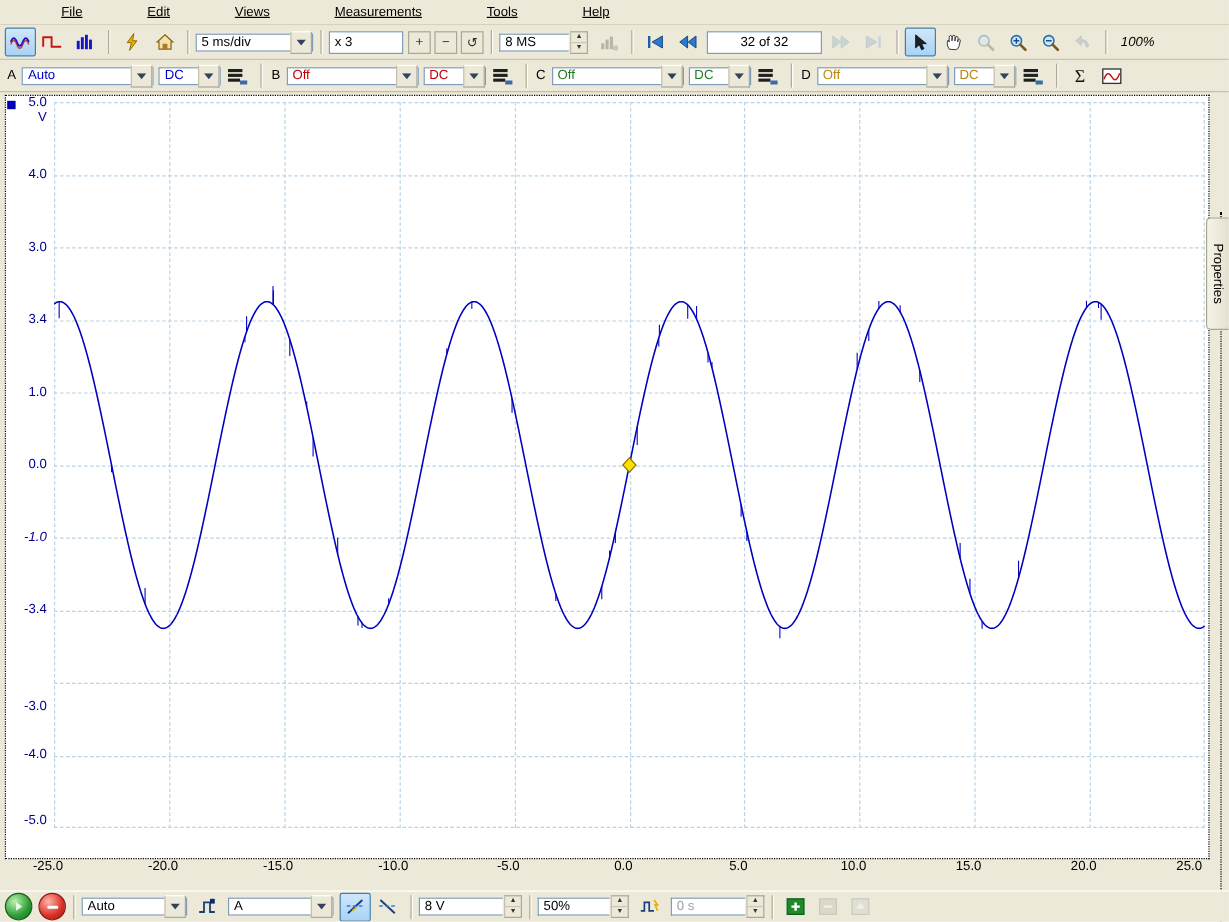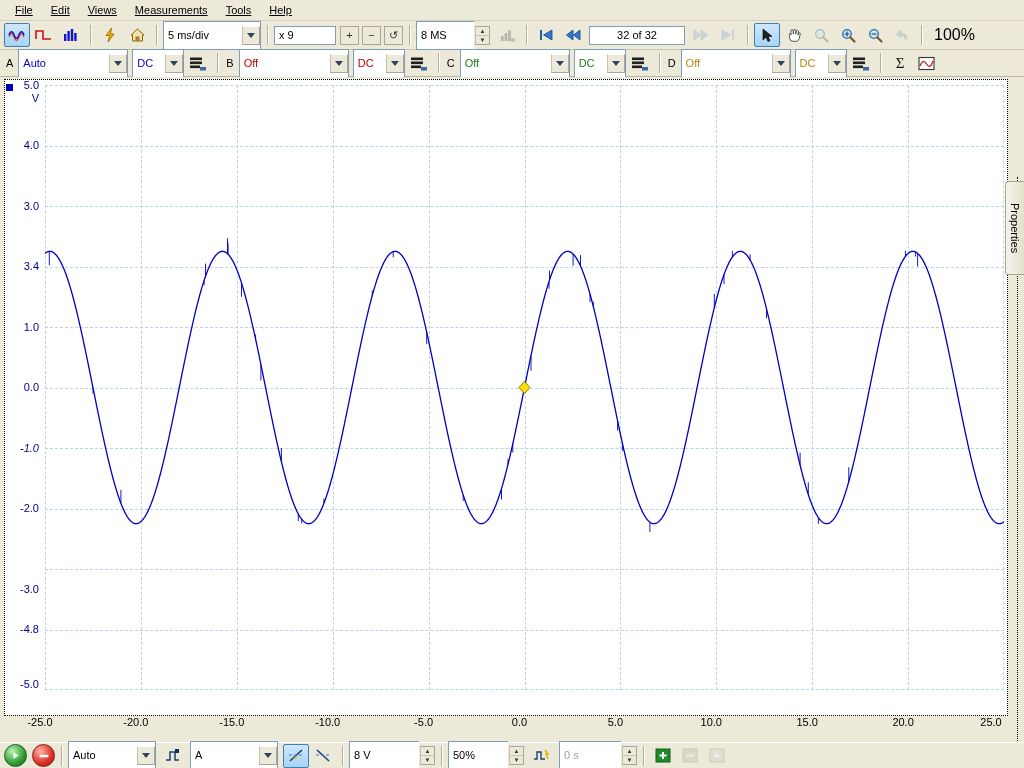--- a/index.html
+++ b/index.html
@@ -38,41 +38,41 @@
     background:linear-gradient(to bottom,#f4a08a 0%,#e4613f 30%,#cc3412 75%,#e2613f 100%);
     border-color:#a32c0d;width:24px;
   }
 
   
   .menubar{
     height:20px;background:#ece9d8;display:flex;align-items:center;
     padding-left:6px;border-bottom:1px solid #d6d2bd;
   }
   .menu-item{padding:2px 9px;color:#000;font-size:11px;cursor:default;}
-  .menu-item u{}
+  .menu-item u{margin-left:36px;}
 
   
   .toolbar{
     display:flex;align-items:center;background:#ece9d8;
     height:28px;padding-left:4px;gap:1px;
     border-bottom:1px solid #c8c4b0;
   }
   .tb2{height:26px;border-bottom:1px solid #b9b5a0;}
   .sep{width:1px;height:20px;background:#b0ac97;margin:0 5px;box-shadow:1px 0 0 #fff;}
   .tbtn{
     width:24px;height:22px;display:flex;align-items:center;justify-content:center;
     border:1px solid transparent;border-radius:2px;flex:0 0 auto;
   }
   .tbtn.active{
     border:1px solid #3c7fb1;
     background:linear-gradient(to bottom,#cfe6fb,#a8d3f5);
   }
   .tbtn.dim{opacity:.35;}
   .combo{
-    height:29px;background:#fff;border:1px solid #7f9db9;
+    height:15px;background:#fff;border:1px solid #7f9db9;
     display:flex;align-items:center;box-sizing:border-box;
     font-size:11px;padding:0 0 0 4px;color:#000;
   }
   .combo .val{flex:1 1 auto;white-space:nowrap;overflow:hidden;line-height:17px;}
   .combo .arrow{
     width:16px;height:17px;margin:0;flex:0 0 auto;
     background:#ece9d8;border-left:1px solid #c4c0ab;
     display:flex;align-items:center;justify-content:center;
     border-top:1px solid #fff;border-right:1px solid #aaa69a;border-bottom:1px solid #aaa69a;
   }
@@ -89,21 +89,21 @@
   .txtbox{
     height:19px;background:#fff;border:1px solid #7f9db9;box-sizing:border-box;
     display:flex;align-items:center;padding:0 4px;font-size:11px;line-height:17px;
   }
   .flatbtn{
     width:19px;height:19px;border:1px solid #aaa69a;background:#ece9d8;
     display:flex;align-items:center;justify-content:center;font-size:11px;
     box-sizing:border-box;color:#333;
   }
   .chlabel{font-size:11px;padding:0 4px 0 2px;color:#000;}
-  .zoomlbl{font-size:16px;padding:0 6px;color:#000;}
+  .zoomlbl{font-size:11px;padding:0 6px;color:#000;font-style:italic;}
 
   
   .scopewrap{
     position:relative;width:1024px;height:654px;background:#ece9d8;
     box-sizing:border-box;
   }
   .scopeframe{
     position:absolute;left:4px;top:2px;width:1004px;height:637px;
     background:#fff;
     border:1px dotted #000;
@@ -211,21 +211,21 @@
     <div class="combo" style="width:98px">
       <span class="val">5 ms/div</span>
       <span class="arrow">
         <svg width="8" height="5" viewBox="0 0 8 5">
             <path d="M0 0 L4 5 L8 0 Z" fill="#31435e"></path>
           </svg>
       </span>
     </div>
     <div class="sep"></div>
     <div class="txtbox" style="width:62px">
-      <span>x 9</span>
+      <span>x 3</span>
     </div>
     <div class="flatbtn" style="margin-left:3px">
       <span>+</span>
     </div>
     <div class="flatbtn" style="margin-left:2px">
       <span>−</span>
     </div>
     <div class="flatbtn" style="margin-left:2px">
       <span>↺</span>
     </div>
@@ -441,23 +441,23 @@
       <div class="chmark" style="left:1px;top:4px;"></div>
 
       <div class="ylbl" style="left:0px;top:0px;">5.0</div>
       <div class="yunit" style="left:0px;top:12px;">V</div>
       <div class="ylbl" style="left:0px;top:60px;">4.0</div>
       <div class="ylbl" style="left:0px;top:121px;">3.0</div>
       <div class="ylbl" style="left:0px;top:181px;">3.4</div>
       <div class="ylbl" style="left:0px;top:242px;">1.0</div>
       <div class="ylbl" style="left:0px;top:302px;">0.0</div>
       <div class="ylbl" style="left:0px;top:363px;font-style:italic;">-1.0</div>
-      <div class="ylbl" style="left:0px;top:423px;">-2.0</div>
+      <div class="ylbl" style="left:0px;top:423px;">-3.4</div>
       <div class="ylbl" style="left:0px;top:504px;">-3.0</div>
-      <div class="ylbl" style="left:0px;top:544px;">-4.8</div>
+      <div class="ylbl" style="left:0px;top:544px;">-4.0</div>
       <div class="ylbl" style="left:0px;top:599px;">-5.0</div>
 
       <div class="plot">
 
         <div class="gridline gv" style="left:0px"></div>
         <div class="gridline gv" style="left:95.9px"></div>
         <div class="gridline gv" style="left:191.8px"></div>
         <div class="gridline gv" style="left:287.7px"></div>
         <div class="gridline gv" style="left:383.6px"></div>
         <div class="gridline gv" style="left:479.5px"></div>

